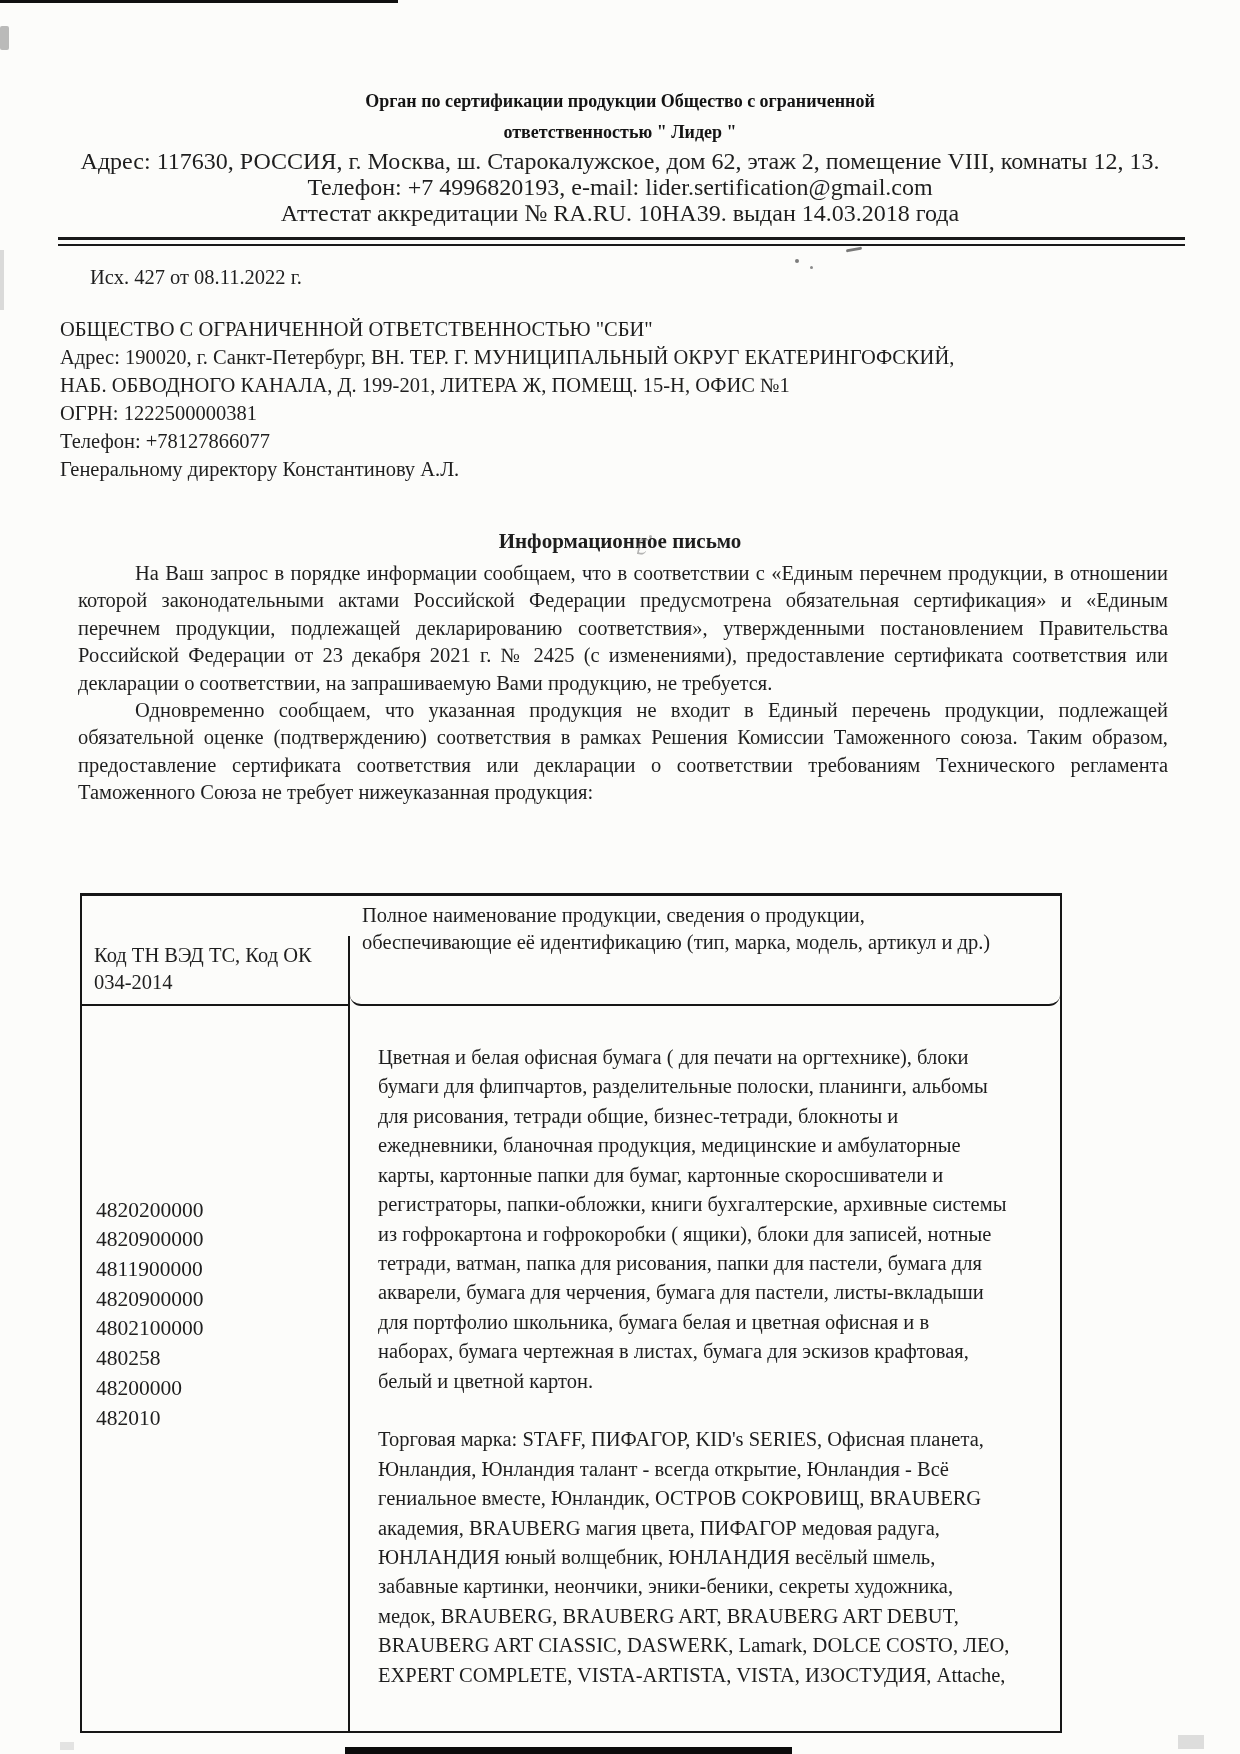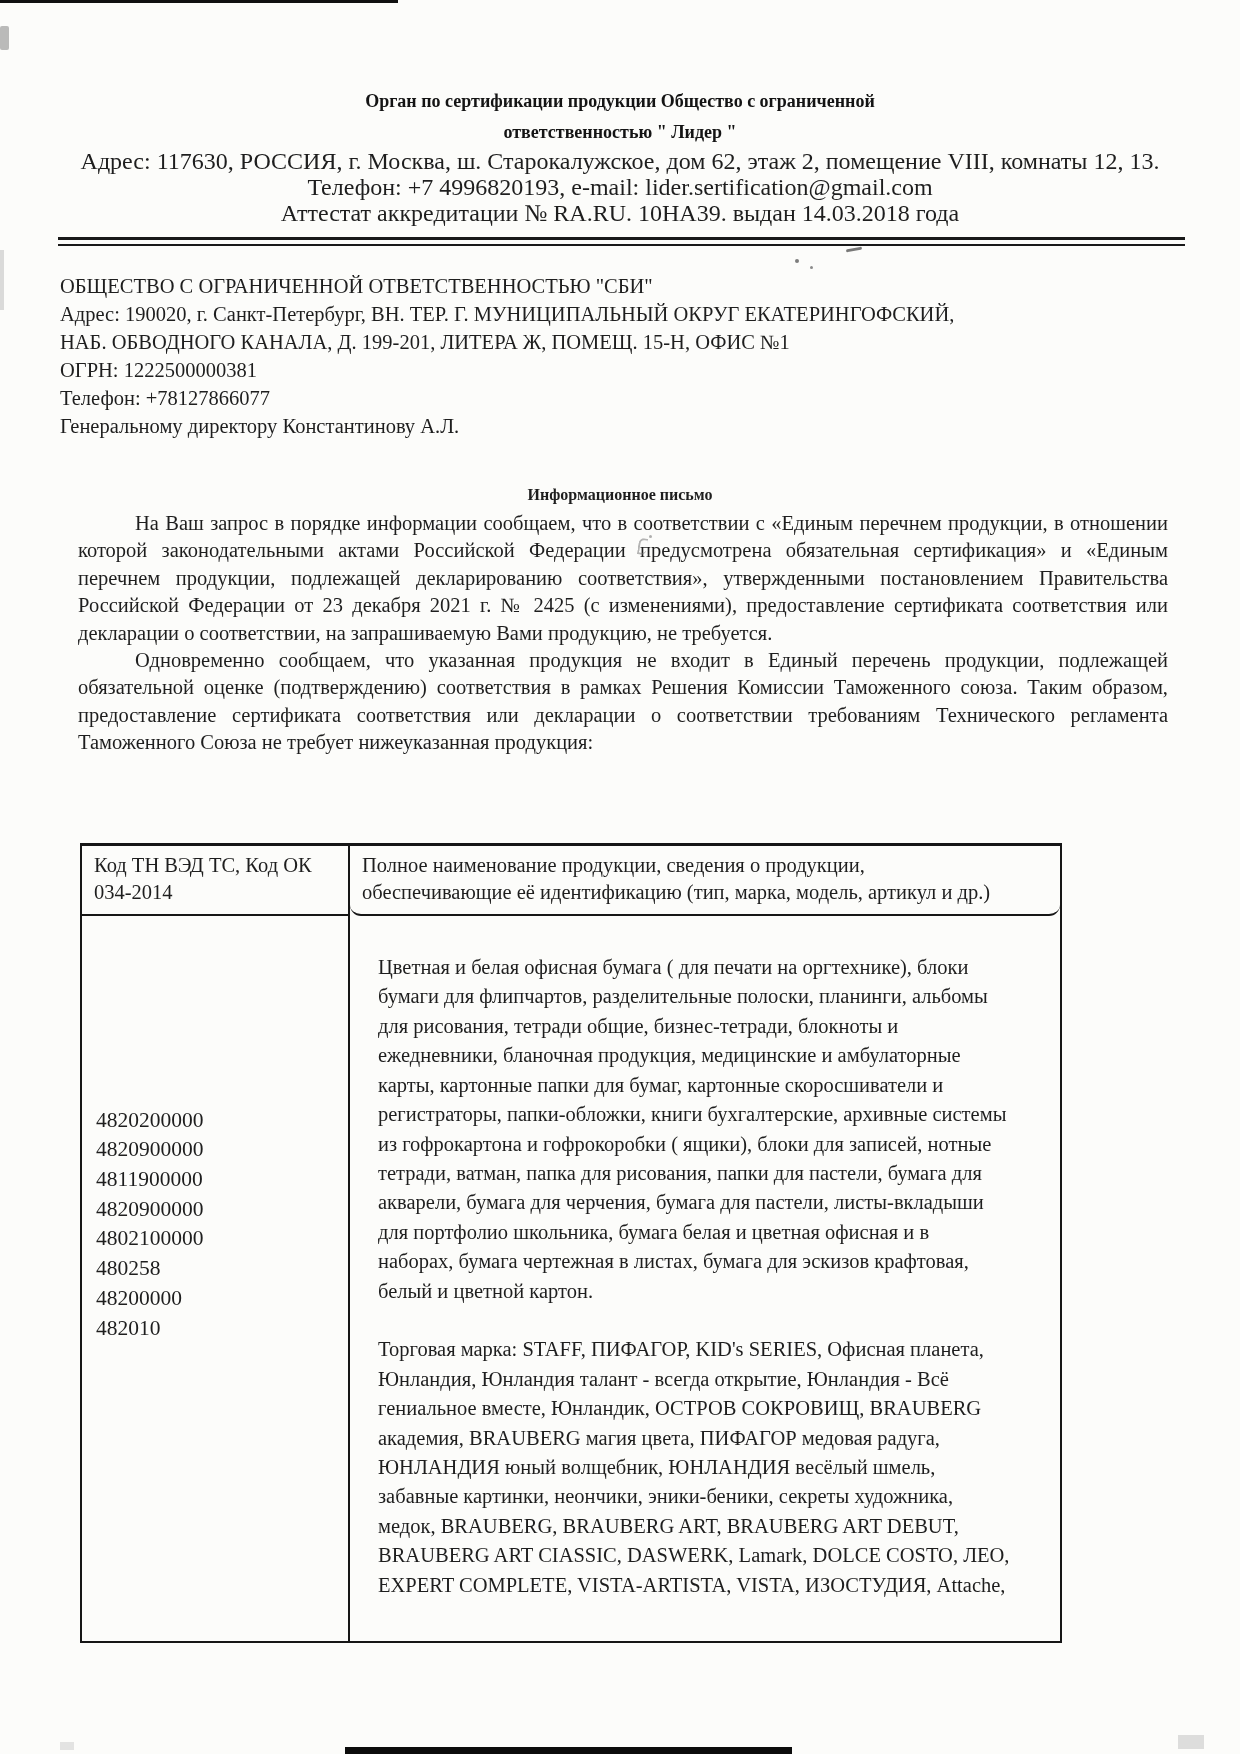--- a/index.html
+++ b/index.html
@@ -24,21 +24,21 @@
   }
   
   .ref{margin:20px 0 0 90px;font-size:20.5px;}
   .recipient{
     margin:26px 190px 0 60px;
     text-align:left;
     font-size:20.5px;
     line-height:28px;
   }
   
-  .letter-title{margin-top:46px;text-align:center;font-size:16px;font-weight:bold;}
+  .letter-title{margin-top:46px;text-align:center;font-size:21px;font-weight:bold;}
   .para{
     margin:6px 72px 0 78px;
     font-size:20.5px;
     line-height:27.4px;
     text-align:justify;
     text-indent:57px;
   }
   .para + .para{margin-top:0;}
   
   .doc-table{
@@ -104,36 +104,37 @@
   <div class="header">
     <div class="org-title">Орган по сертификации продукции Общество с ограниченной</div>
     <div class="org-title">ответственностью " Лидер "</div>
     <div class="org-line">Адрес: 117630, РОССИЯ, г. Москва, ш. Старокалужское, дом 62, этаж 2, помещение VIII, комнаты 12, 13.</div>
     <div class="org-line">Телефон: +7 4996820193, e-mail: lider.sertification@gmail.com</div>
     <div class="org-line">Аттестат аккредитации № RA.RU. 10НА39. выдан 14.03.2018 года</div>
   </div>
 
   <div class="rule"></div>
 
+  <div class="ref">Исх. 427 от 08.11.2022 г.</div>
 
   <div class="recipient">
     <div>ОБЩЕСТВО С ОГРАНИЧЕННОЙ ОТВЕТСТВЕННОСТЬЮ "СБИ"</div>
     <div>Адрес: 190020, г. Санкт-Петербург, ВН. ТЕР. Г. МУНИЦИПАЛЬНЫЙ ОКРУГ ЕКАТЕРИНГОФСКИЙ,</div>
     <div>НАБ. ОБВОДНОГО КАНАЛА, Д. 199-201, ЛИТЕРА Ж, ПОМЕЩ. 15-Н, ОФИС №1</div>
     <div>ОГРН: 1222500000381</div>
     <div>Телефон: +78127866077</div>
     <div>Генеральному директору Константинову А.Л.</div>
   </div>
 
   <div class="letter-title">Информационное письмо</div>
   <div class="para">На Ваш запрос в порядке информации сообщаем, что в соответствии с «Единым перечнем продукции, в отношении которой законодательными актами Российской Федерации предусмотрена обязательная сертификация» и «Единым перечнем продукции, подлежащей декларированию соответствия», утвержденными постановлением Правительства Российской Федерации от 23 декабря 2021 г. № 2425 (с изменениями), предоставление сертификата соответствия или декларации о соответствии, на запрашиваемую Вами продукцию, не требуется.</div>
   <div class="para">Одновременно сообщаем, что указанная продукция не входит в Единый перечень продукции, подлежащей обязательной оценке (подтверждению) соответствия в рамках Решения Комиссии Таможенного союза. Таким образом, предоставление сертификата соответствия или декларации о соответствии требованиям Технического регламента Таможенного Союза не требует нижеуказанная продукция:</div>
 
   <div class="doc-table">
-    <div class="th th-codes" style="white-space:pre-line;">Код ТН ВЭД ТС, Код ОК 034-2014</div>
+    <div class="th th-codes" style="white-space:pre-line;margin-top:40px;">Код ТН ВЭД ТС, Код ОК 034-2014</div>
     <div class="th" style="white-space:pre-line;border-radius:11px;">Полное наименование продукции, сведения о продукции,
 обеспечивающие её идентификацию (тип, марка, модель, артикул и др.)</div>
     <div class="td-codes">
       <div>
           <div>4820200000</div>
           <div>4820900000</div>
           <div>4811900000</div>
           <div>4820900000</div>
           <div>4802100000</div>
           <div>480258</div>

